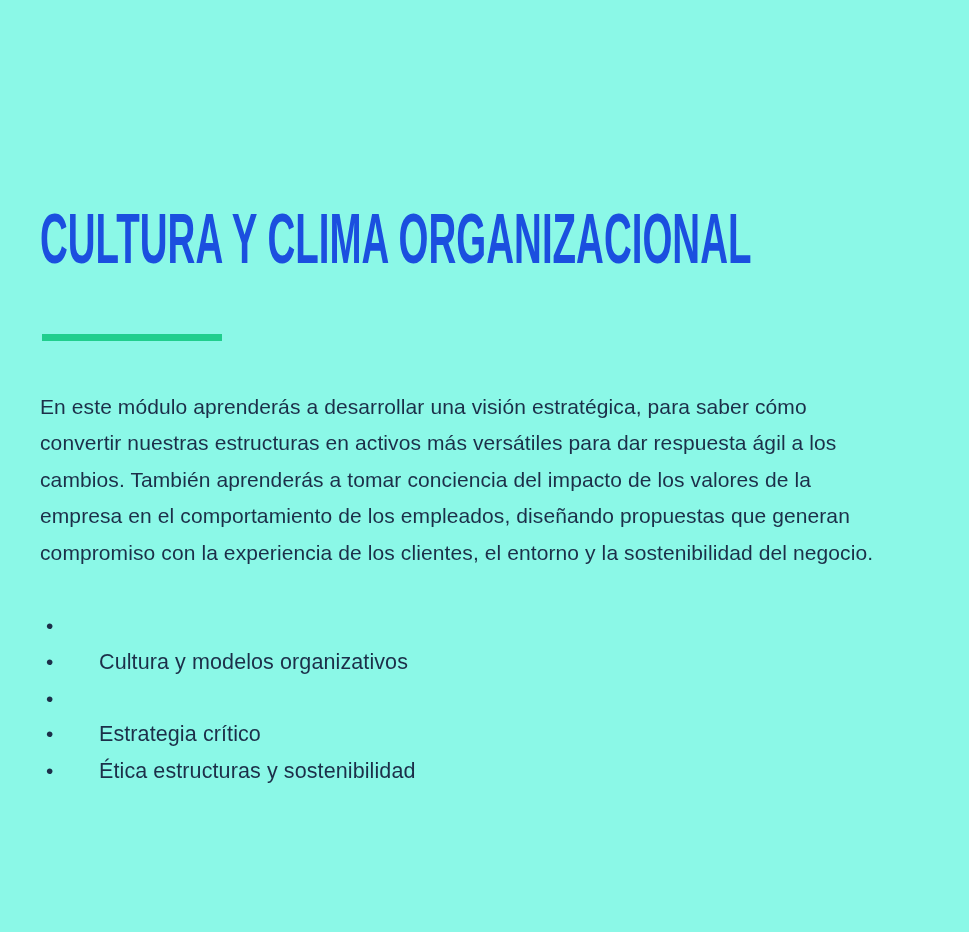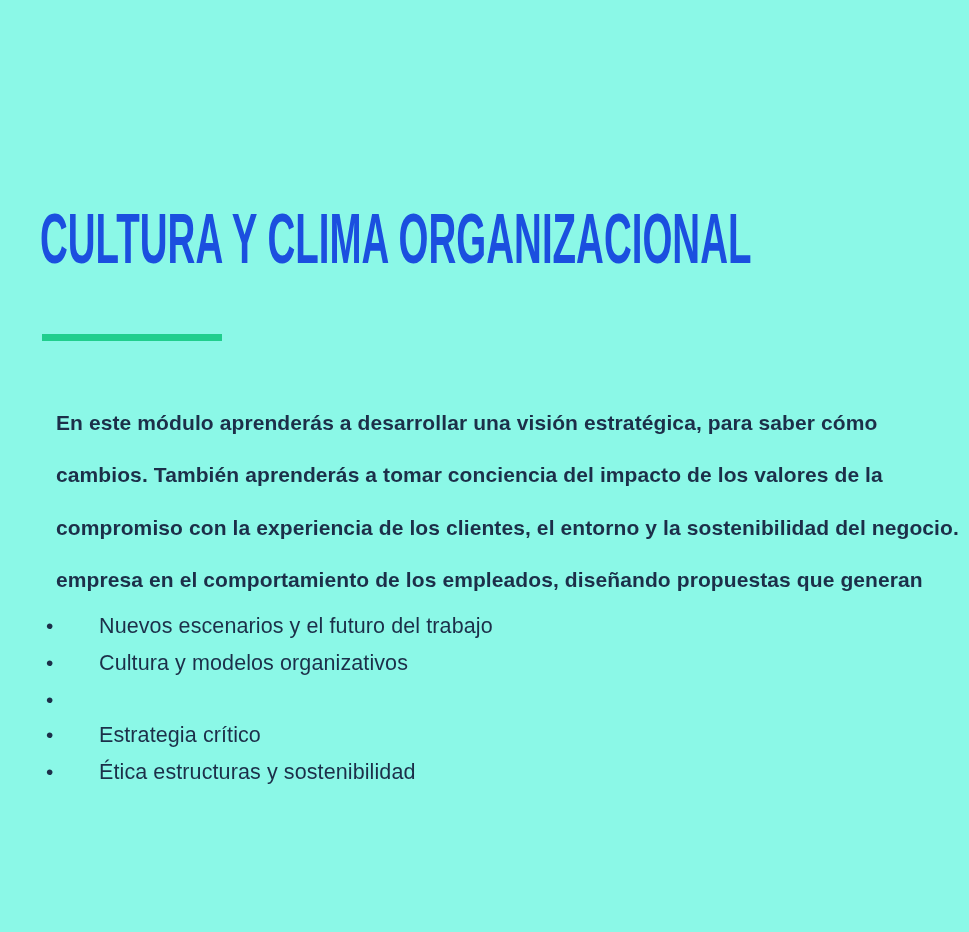--- a/index.html
+++ b/index.html
@@ -41,26 +41,25 @@
     height: 7px;
     background: #20CE8D;
   }
   .intro {
     position: absolute;
     top: 389px;
     left: 40px;
     width: 910px;
   }
   .intro p {
-    margin: 16px;
+    margin: 0;
     font-size: 21px;
     line-height: 36.4px;
     letter-spacing: 0.1px;
     white-space: nowrap;
-    font-weight: bold;
   }
   .topics {
     position: absolute;
     top: 608px;
     left: 40px;
     margin: 0;
     padding: 0;
     list-style: none;
   }
   .topics li {
@@ -83,29 +82,29 @@
 <body>
 
 <div class="slide">
 
   <h1 class="page-title">CULTURA Y CLIMA ORGANIZACIONAL</h1>
 
   <div class="title-underline"></div>
 
   <div class="intro">
     <p>En este módulo aprenderás a desarrollar una visión estratégica, para saber cómo</p>
+    <p>convertir nuestras estructuras en activos más versátiles para dar respuesta ágil a los</p>
     <p>cambios. También aprenderás a tomar conciencia del impacto de los valores de la</p>
+    <p>empresa en el comportamiento de los empleados, diseñando propuestas que generan</p>
     <p>compromiso con la experiencia de los clientes, el entorno y la sostenibilidad del negocio.</p>
-    <p>empresa en el comportamiento de los empleados, diseñando propuestas que generan</p>
   </div>
 
   <ul class="topics">
     <li>
       <span class="bullet">•</span>
-      <span>Nuevos escenarios y el futuro del trabajo</span>
     </li>
     <li>
       <span class="bullet">•</span>
       <span>Cultura y modelos organizativos</span>
     </li>
     <li>
       <span class="bullet">•</span>
     </li>
     <li>
       <span class="bullet">•</span>

